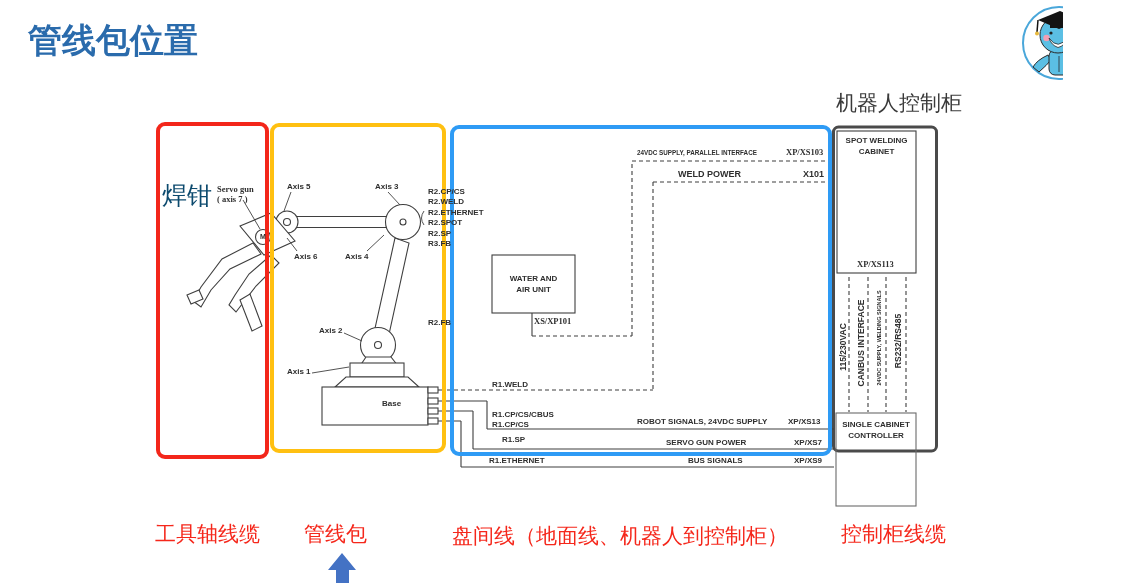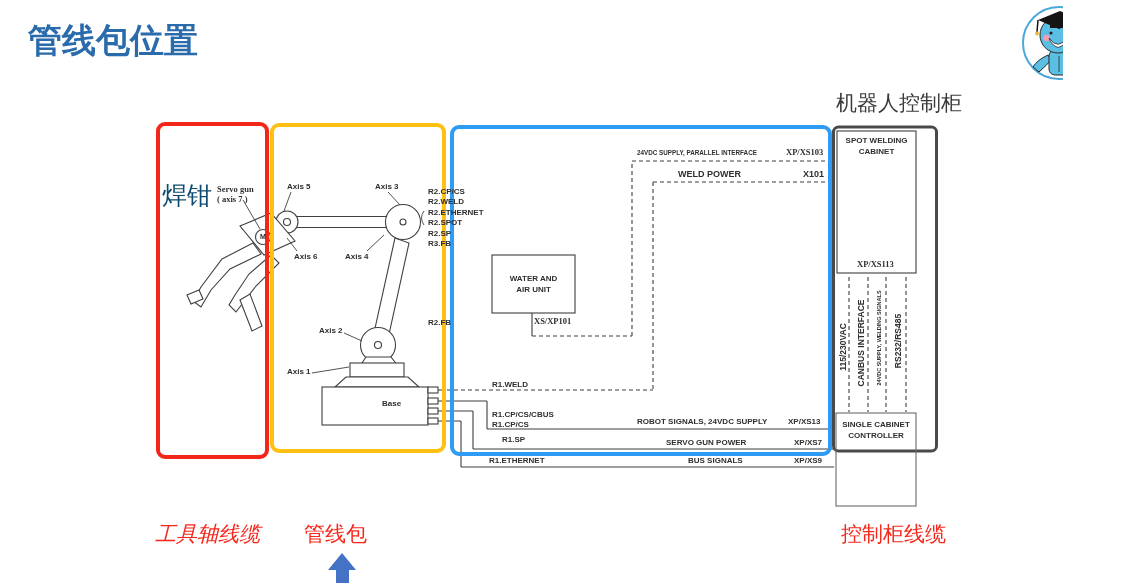--- a/index.html
+++ b/index.html
@@ -178,17 +178,18 @@
   <span class="t t85" style="left:857px;top:260px;">XP/XS113</span>
   <span class="vlab" style="left:843px;top:347px;font-size:8.5px;">115/230VAC</span>
   <span class="vlab" style="left:861px;top:343px;font-size:8.5px;">CANBUS INTERFACE</span>
   <span class="vlab" style="left:879px;top:338px;font-size:5.5px;">24VDC SUPPLY, WELDING SIGNALS</span>
   <span class="vlab" style="left:898px;top:341px;font-size:8.5px;">RS232/RS485</span>
   <div class="boxtext" style="left:836px;top:419px;width:80px;">SINGLE CABINET
 CONTROLLER</div>
 
   <div class="cn" style="left:836px;top:89px;">机器人控制柜</div>
 
-  <div class="redlab" style="left:155px;top:520px;font-style:italic;">工具轴线缆</div>
+  <div class="redlab" style="left:155px;top:520px;">工具轴线缆</div>
   <div class="redlab" style="left:304px;top:520px;">管线包</div>
+  <div class="redlab" style="left:452px;top:522px;">盘间线（地面线、机器人到控制柜）</div>
   <div class="redlab" style="left:841px;top:520px;">控制柜线缆</div>
 
 </div>
 
 </body></html>

